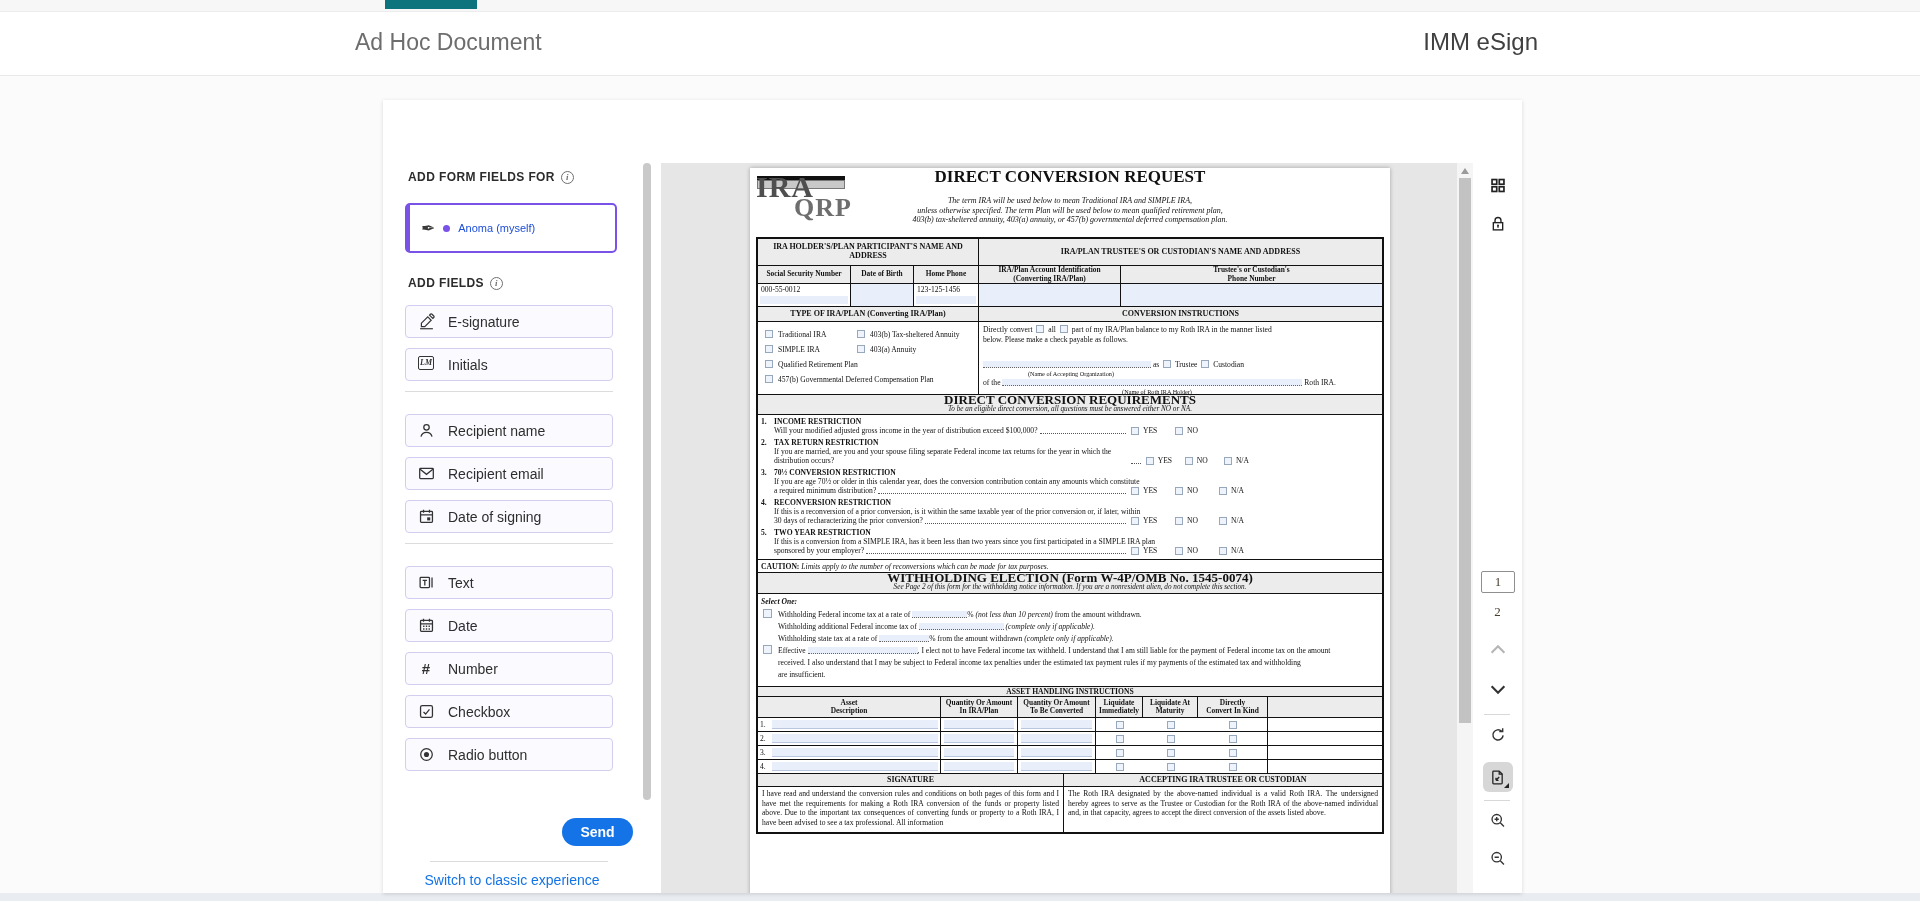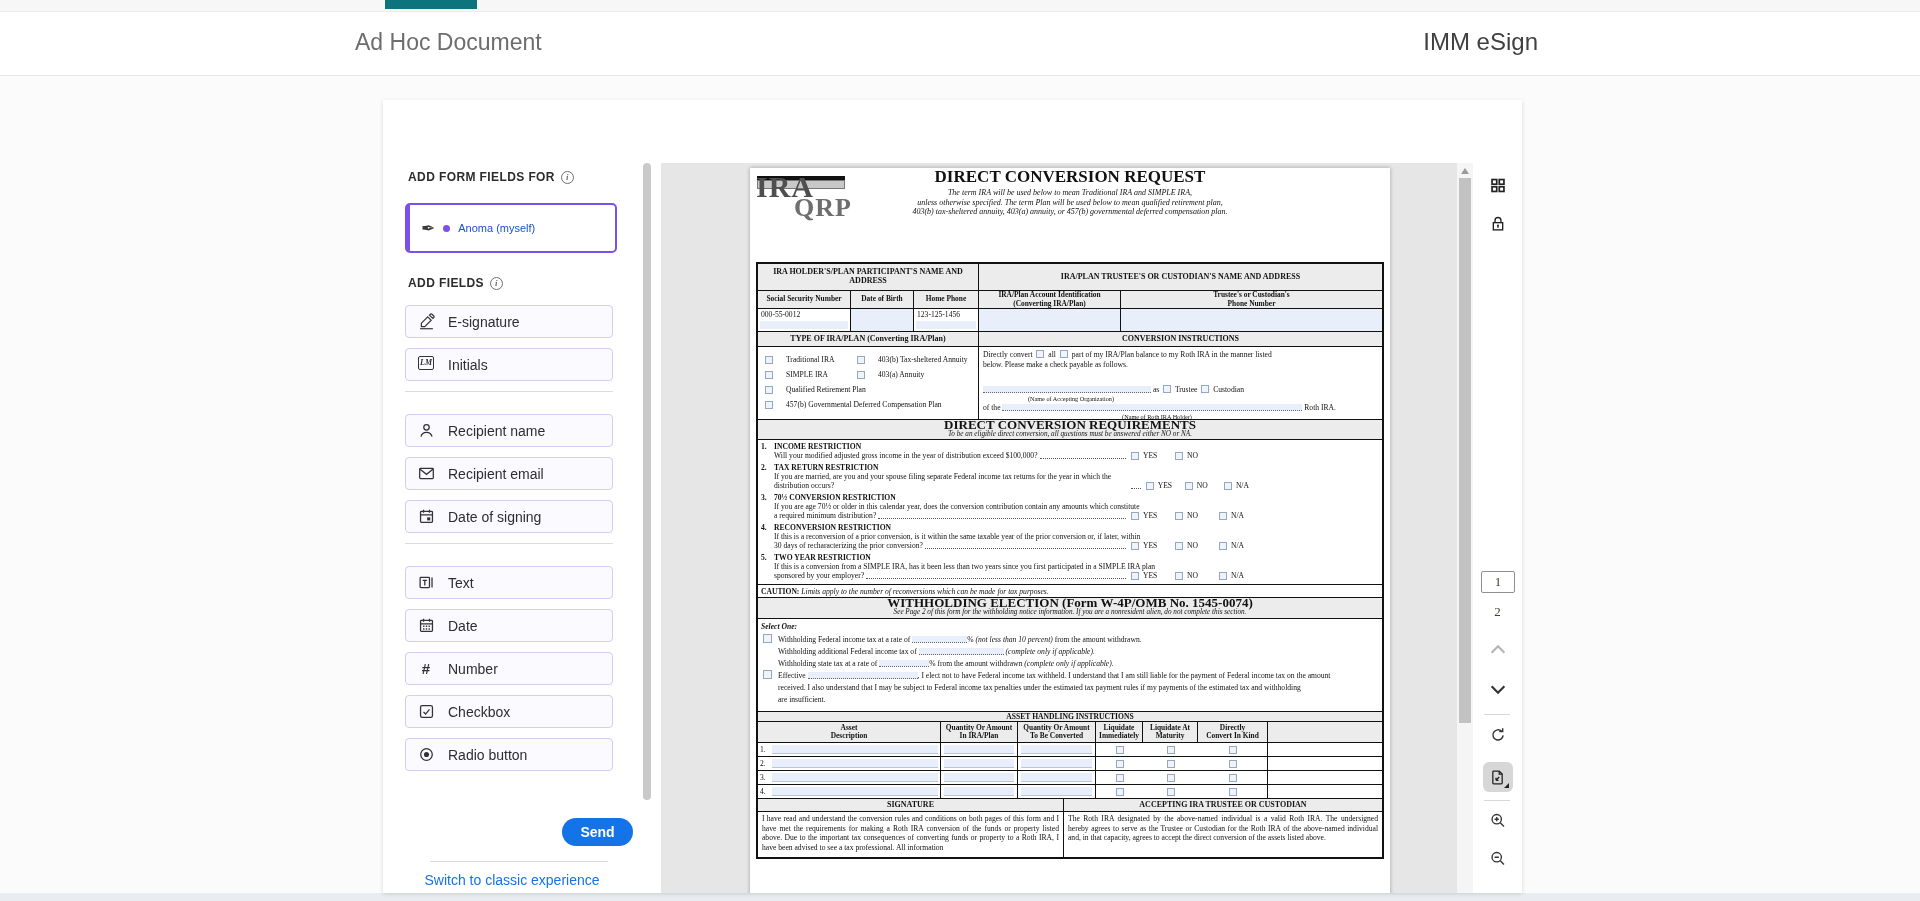--- a/index.html
+++ b/index.html
@@ -51,27 +51,27 @@
 #ric-up{top:478px;color:#b5b5b5}
 #ric-down{top:518px}
 .rail-div{position:absolute;left:11px;width:26px;height:1px;background:#d8d8d8}
 #rdiv1{top:551px}#rdiv2{top:637px}
 #ric-rotate{top:563px}
 #ric-fit{top:599px;width:30px;height:30px;background:#d7d7d7;border-radius:6px;display:flex;align-items:center;justify-content:center;position:absolute}
 #ric-fit .corner{position:absolute;right:4px;bottom:4px;width:0;height:0;border-left:5px solid transparent;border-bottom:5px solid #222}
 #ric-zin{top:649px}#ric-zout{top:687px}
 
 .page{position:absolute;left:89px;top:5px;width:640px;height:760px;background:#fff;box-shadow:0 0 4px rgba(0,0,0,.3);font-family:"Liberation Serif","DejaVu Serif",serif;color:#111;font-size:7.6px;line-height:9px}
-.logo-wrap{position:relative;height:94px}
+.logo-wrap{position:relative;height:69px}
 .lbar1{position:absolute;left:7px;top:8px;width:88px;height:4px;background:#111}
 .lbar2{position:absolute;left:7px;top:12px;width:88px;height:9px;background:#c8c8c8;border:1px solid #777}
 .lira{position:absolute;left:6px;top:4px;font-weight:700;font-size:30px;color:#4f4f4f;letter-spacing:1px;line-height:1}
 .lqrp{position:absolute;left:44px;top:27px;font-weight:700;font-size:26px;color:#6e6e6e;letter-spacing:1px;line-height:1}
 .dtitle{text-align:center;font-weight:700;font-size:17px;line-height:18px}
-.dsub{text-align:center;font-style:italic;font-size:8px;line-height:9.5px;margin-top:2px}
+.dsub{text-align:center;font-style:italic;font-size:8px;line-height:9.5px;margin-top:10px}
 .doctable{margin:0 6px;border:2px solid #111;width:628px}
 .row{display:flex;border-top:1px solid #111}
 .doctable>.row:first-child{border-top:none}
 .cell{border-right:1px solid #111;position:relative}
 .row .cell:last-child{border-right:none}
 .hdr{background:#ececec;font-weight:700;text-align:center}
 .hdr .cell{display:flex;flex-direction:column;align-items:center;justify-content:center;font-size:8px;line-height:8.6px}
 .blue{background:#e8eefa}
 .bluefill{background:#e8eefa}
 .blank{display:inline-block;height:7px;background:#e8eefa;border-bottom:1px dotted #666;vertical-align:-1px}
@@ -86,21 +86,21 @@
 .r3{height:18px}
 .r3 .cell{font-size:7.4px;line-height:8.2px}
 .r3c0{width:93px}.r3c1{width:63px}.r3c2{width:65px}.r3c3{width:142px}.r3c4{flex:1}
 .r4{height:23px}
 .r4 .cell{padding:1px 3px;font-size:7.6px}
 .vstrip{position:absolute;left:2px;right:2px;bottom:2px;height:8px;background:#e8eefa}
 .r-typehdr{height:15px}
 .r-typecontent{height:73px}
 .r-typecontent .c-holder{padding:5px 3px 0}
 .type-row{display:flex;align-items:center;height:15px;padding-left:2px}
-.type-opt{display:flex;align-items:center;gap:11px;min-width:92px}
+.type-opt{display:flex;align-items:flex-start;gap:3px;min-width:92px}
 .type-opt span:last-child{white-space:nowrap}
 .c-conv{padding:3px 4px;line-height:10px}
 .seg-line{white-space:nowrap}
 .gap-top{margin-top:15px}
 .tiny-org{font-size:6.2px;line-height:7px;width:176px;text-align:center;margin-bottom:1px}
 .tiny-holder{font-size:6.2px;line-height:7px;width:348px;text-align:center}
 .r-req{height:20px}
 .req-t{font-size:13px;font-weight:700}
 .req-s{font-size:7.2px;font-style:italic;font-weight:400}
 .q-wrap{padding:2px 3px 1px}

